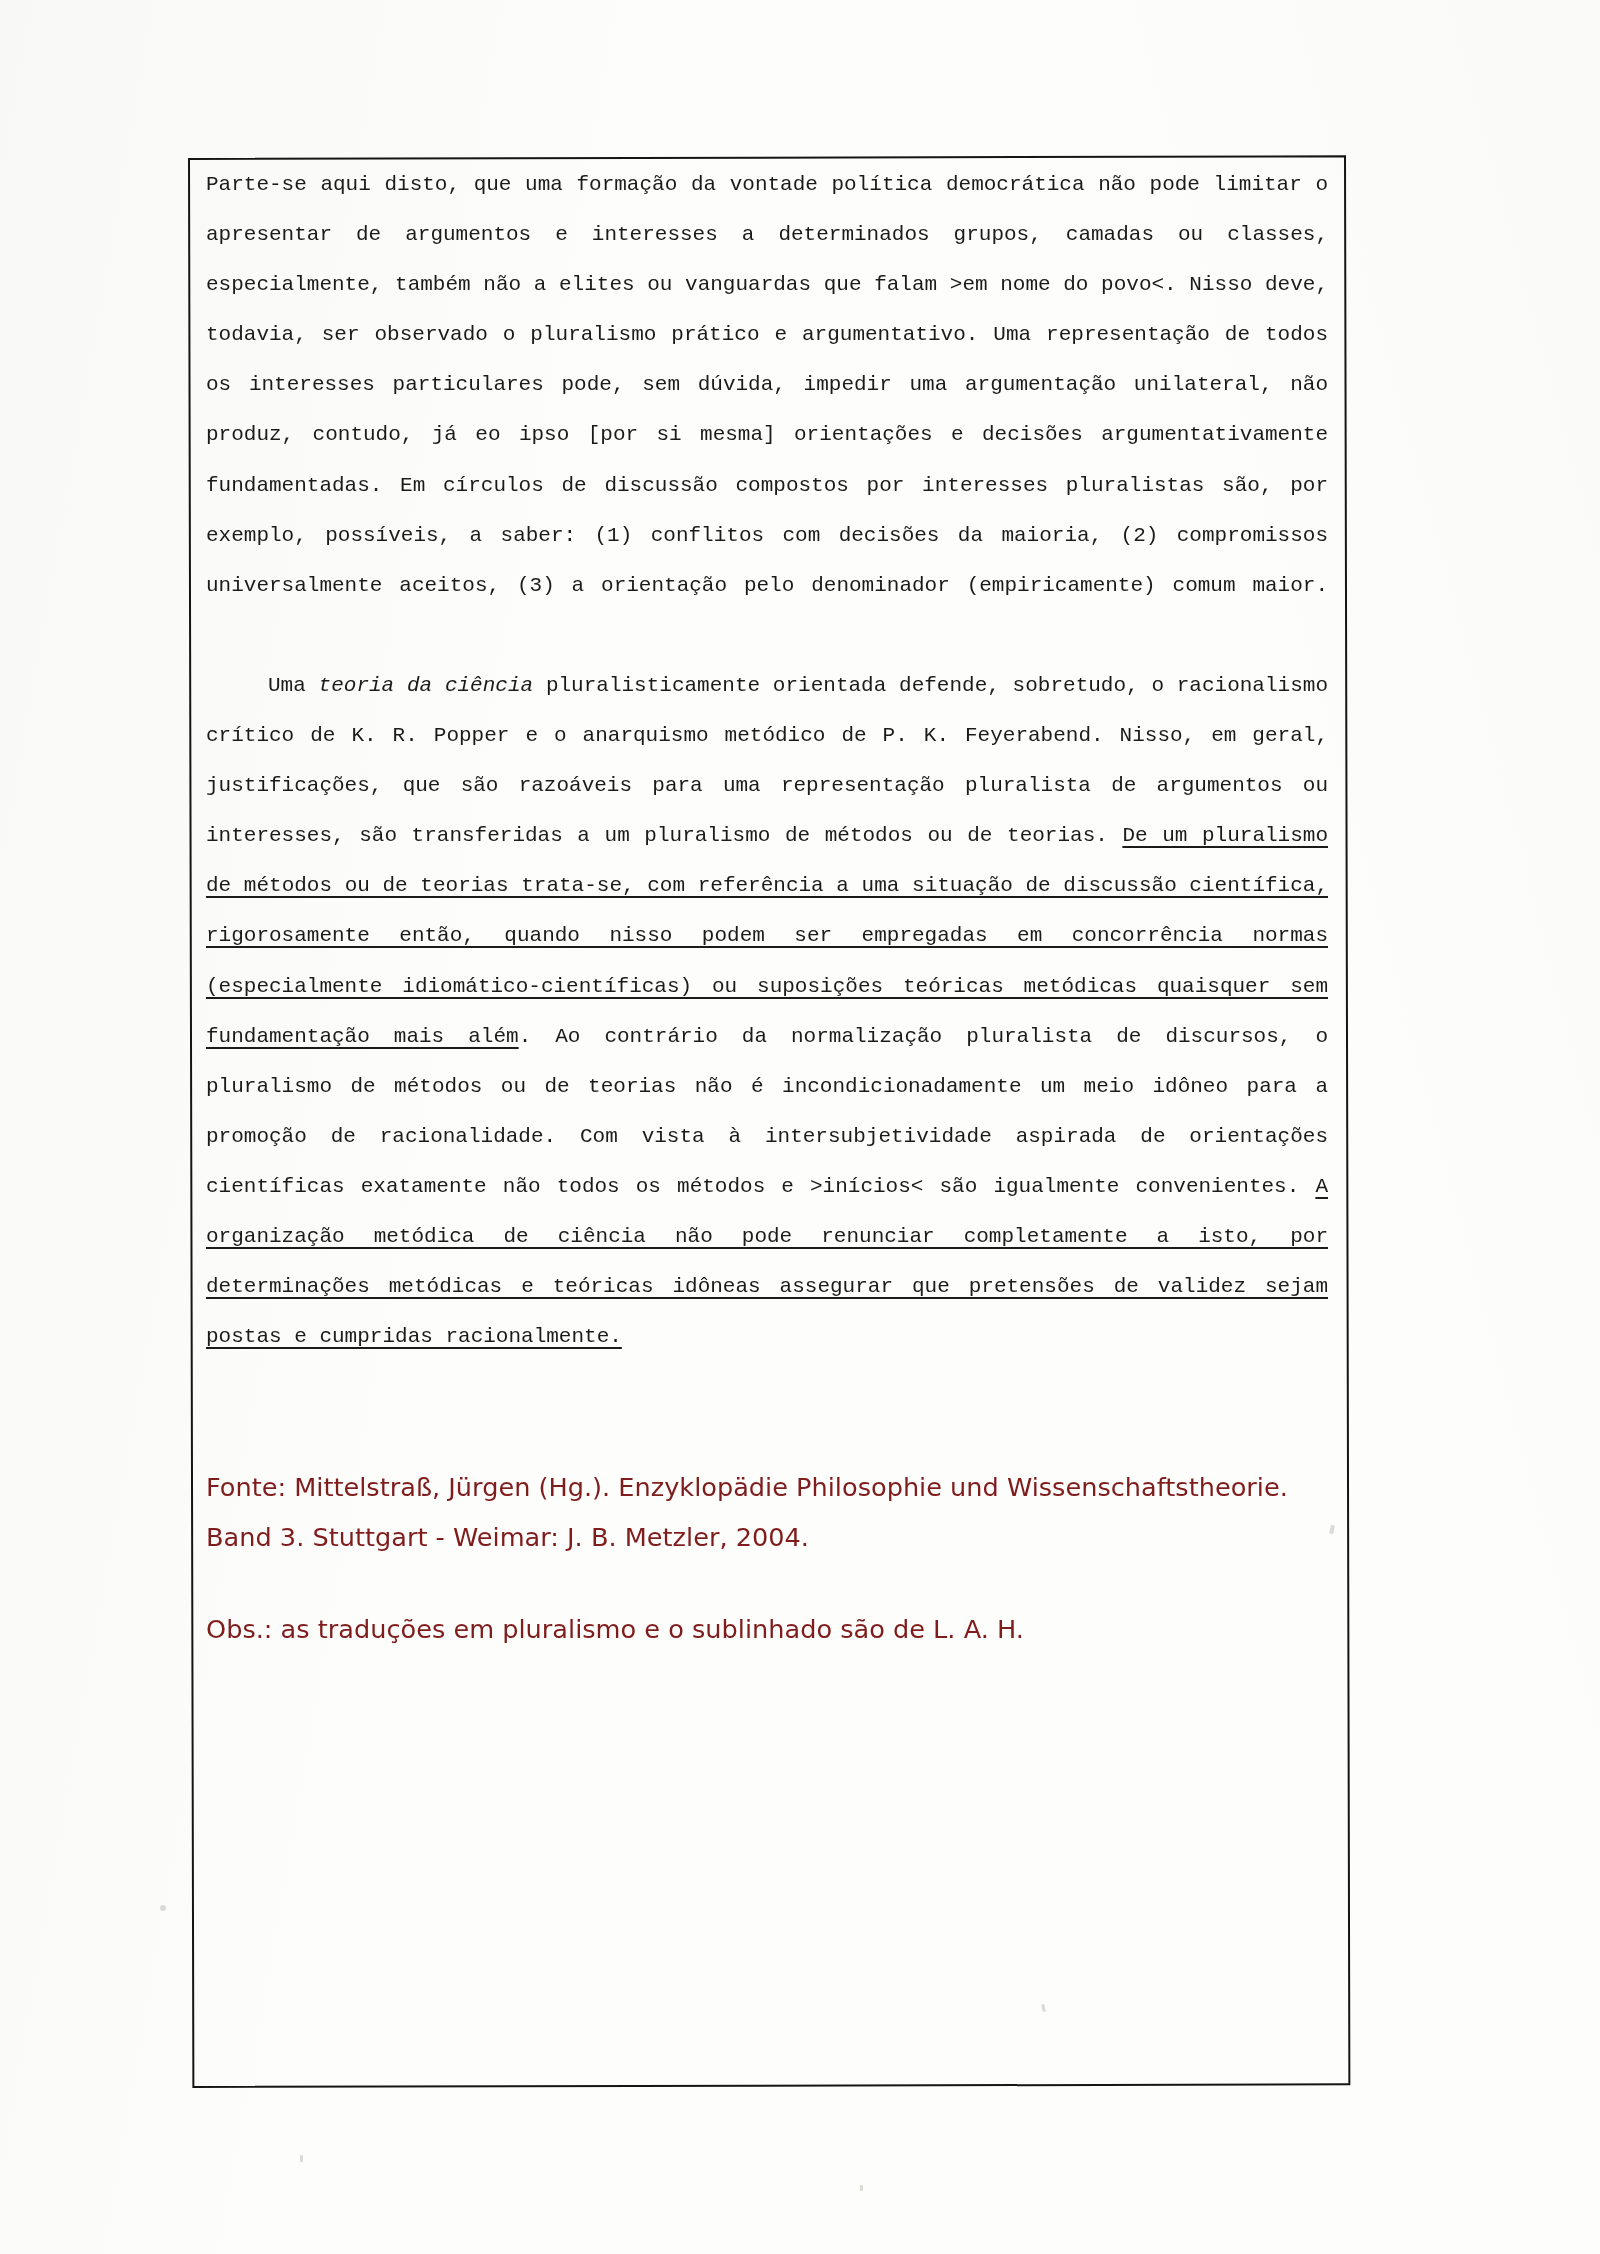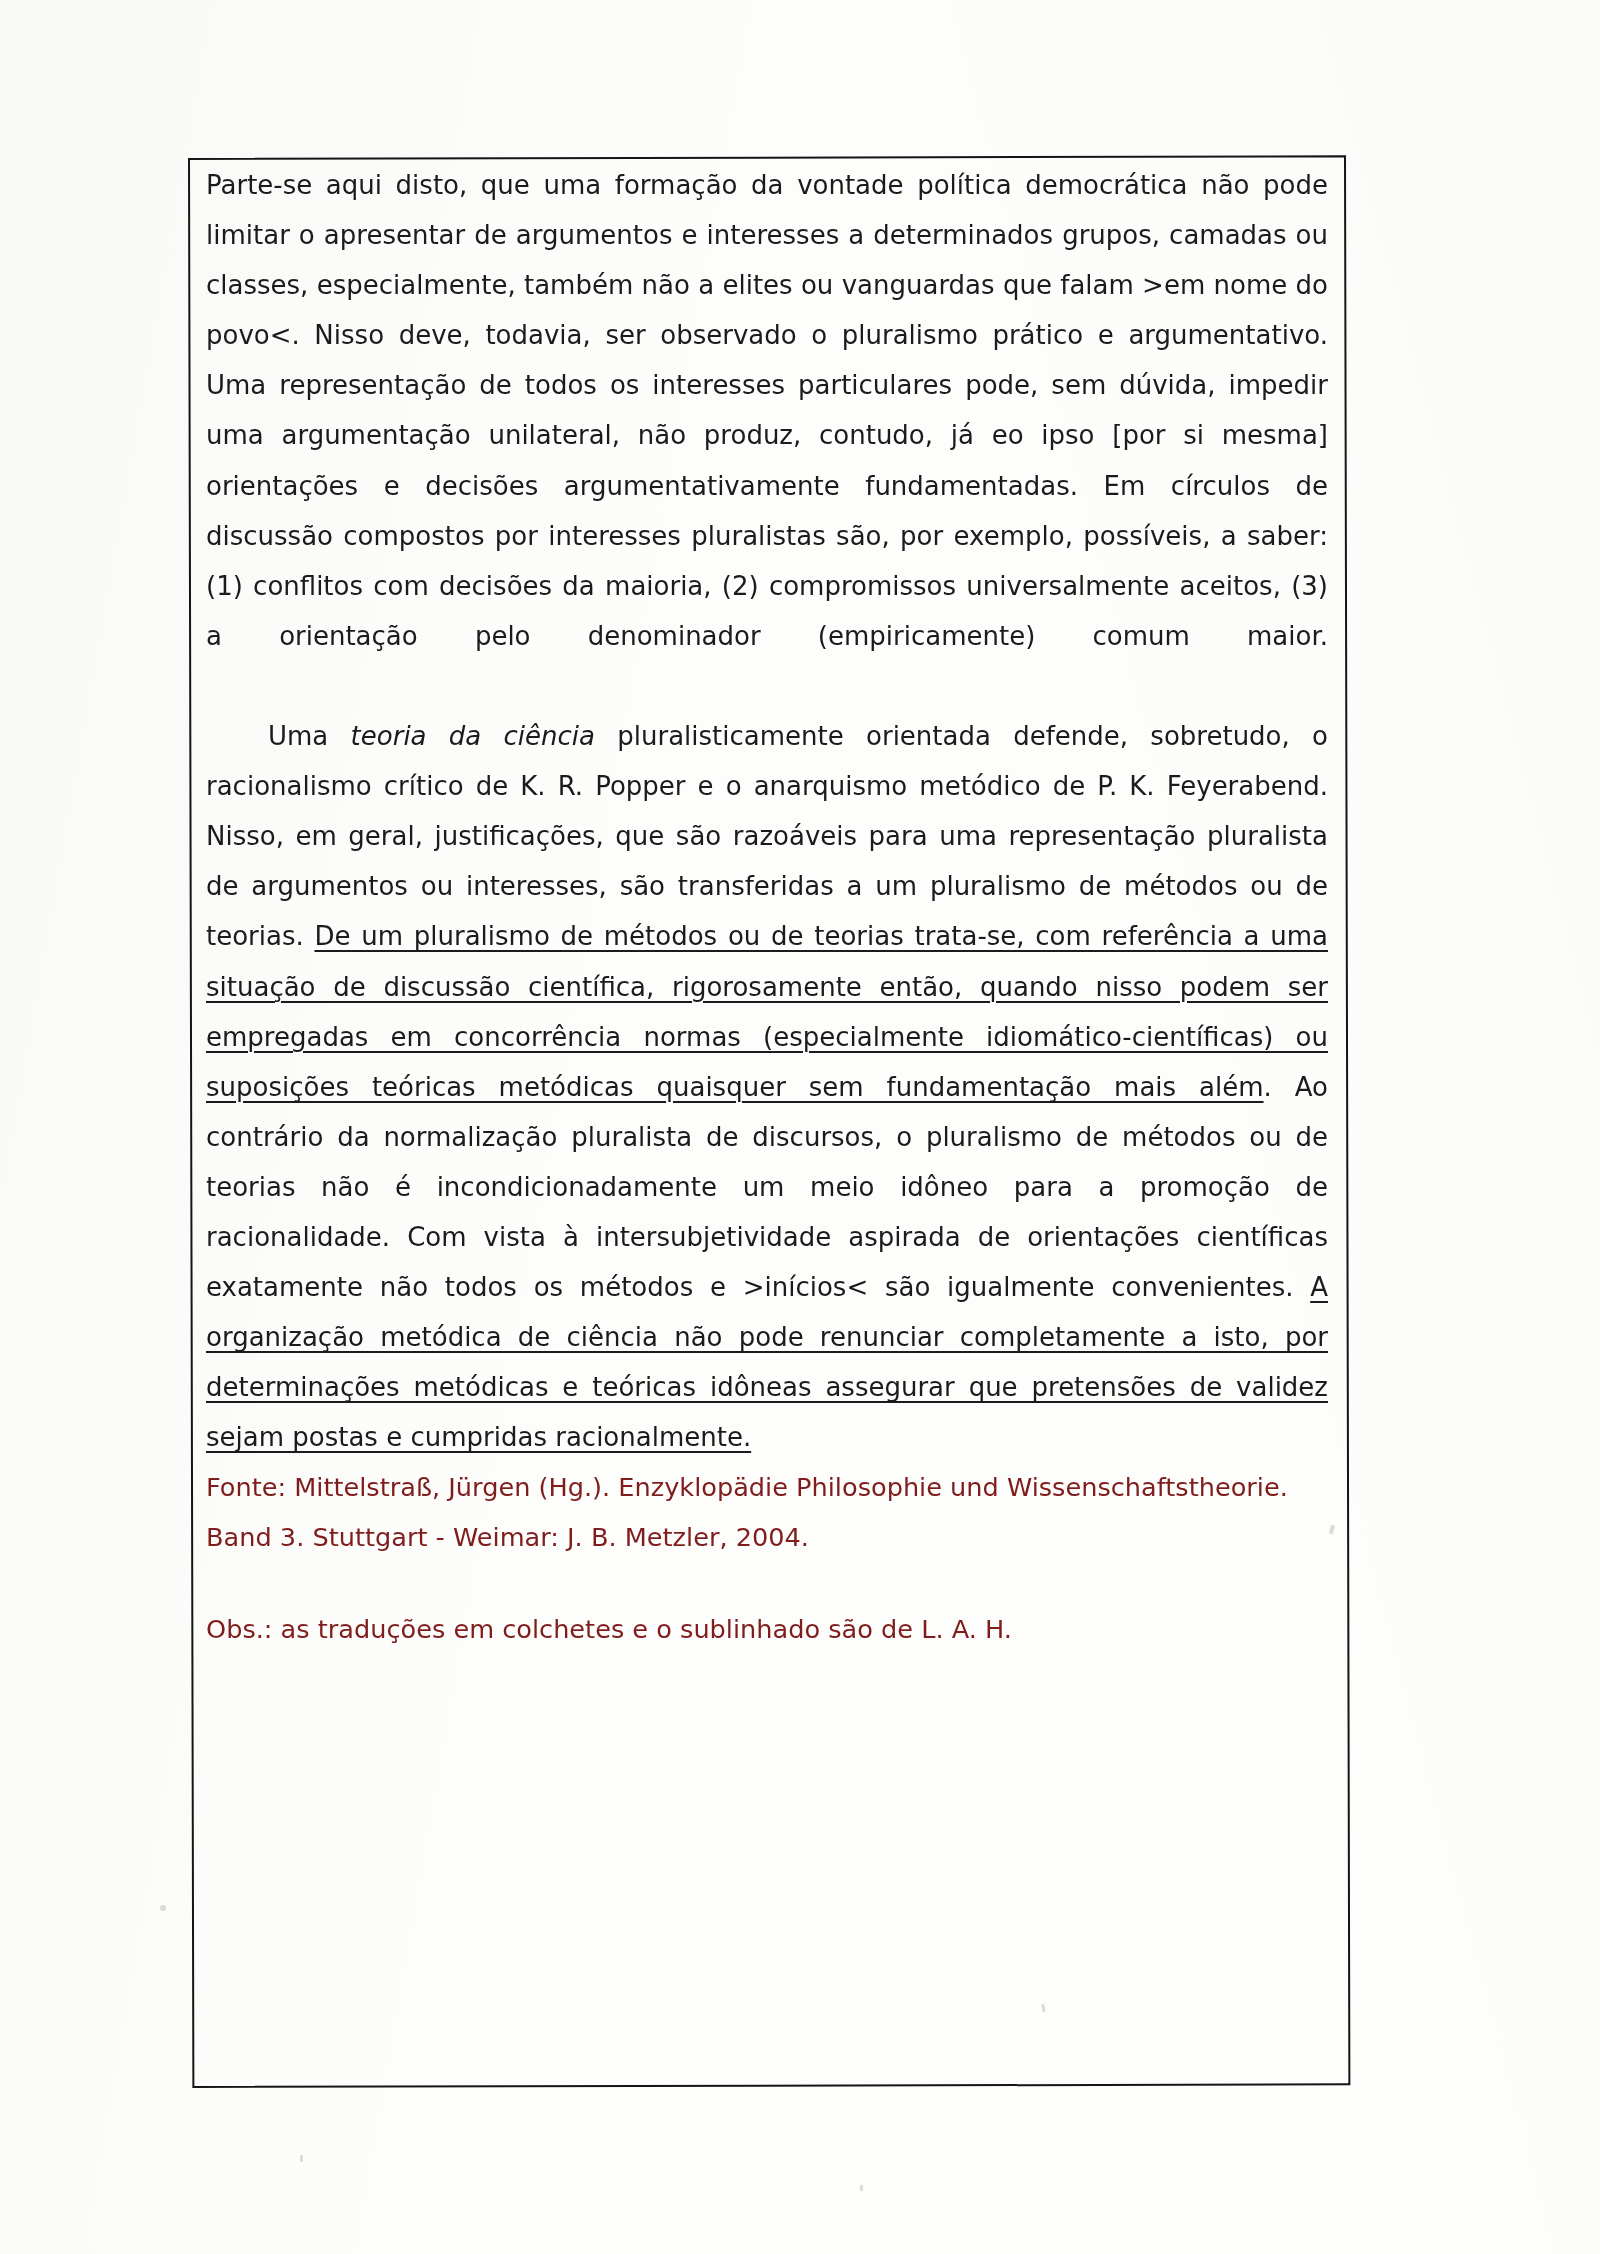--- a/index.html
+++ b/index.html
@@ -50,24 +50,25 @@
   }
 
   
   .doc-body {
     position: absolute;
     left: 206px;
     top: 160px;
     width: 1122px;
     z-index: 3;
     color: #1b1b1b;
-    font-size: 26px;
+    font-size: 21px;
     line-height: 50.1px;
     text-align: justify;
     text-justify: inter-word;
+    font-family: Liberation Mono, monospace;
     -webkit-font-smoothing: antialiased;
   }
 
   .para {
     margin: 0;
     text-align: justify;
     text-justify: inter-word;
     hyphens: none;
   }
 
@@ -137,21 +138,21 @@
     <p class="para indent noflush"><span>Uma </span><em class="it">teoria da ciência</em><span> pluralisticamente orientada defende, sobretudo, o racionalismo crítico de K. R. Popper e o anarquismo metódico de P. K. Feyerabend. Nisso, em geral, justificações, que são razoáveis para uma representação pluralista de argumentos ou interesses, são transferidas a um pluralismo de métodos ou de teorias. </span><u class="ul">De um pluralismo de métodos ou de teorias trata-se, com referência a uma situação de discussão científica, rigorosamente então, quando nisso podem ser empregadas em concorrência normas (especialmente idiomático-científicas) ou suposições teóricas metódicas quaisquer sem fundamentação mais além</u><span>. Ao contrário da normalização pluralista de discursos, o pluralismo de métodos ou de teorias não é incondicionadamente um meio idôneo para a promoção de racionalidade. Com vista à intersubjetividade aspirada de orientações científicas exatamente não todos os métodos e &gt;inícios&lt; são igualmente convenientes. </span><u class="ul">A organização metódica de ciência não pode renunciar completamente a isto, por determinações metódicas e teóricas idôneas assegurar que pretensões de validez sejam postas e cumpridas racionalmente.</u></p>
 
   </div>
 
   <div class="footer-block" id="fonte-block">
     <p class="footer-line">Fonte: Mittelstraß, Jürgen (Hg.). Enzyklopädie Philosophie und Wissenschaftstheorie.</p>
     <p class="footer-line">Band 3. Stuttgart - Weimar: J. B. Metzler, 2004.</p>
   </div>
 
   <div class="footer-block" id="obs-block">
-    <p class="footer-line">Obs.: as traduções em colchetes e o sublinhado são de L. A. H.</p>
+    <p class="footer-line">Obs.: as traduções em pluralismo e o sublinhado são de L. A. H.</p>
   </div>
 
   <div class="speck" style="left:1330px; top:1525px; width:4px; height:9px; border-radius:1px; transform:rotate(14deg);"></div>
   <div class="speck" style="left:160px; top:1905px; width:6px; height:6px;"></div>
   <div class="speck" style="left:1042px; top:2004px; width:3px; height:8px; border-radius:1px; transform:rotate(-12deg);"></div>
   <div class="speck" style="left:300px; top:2155px; width:3px; height:7px; border-radius:1px;"></div>
   <div class="speck" style="left:860px; top:2185px; width:3px; height:6px; border-radius:1px;"></div>
 
 </div>
 

